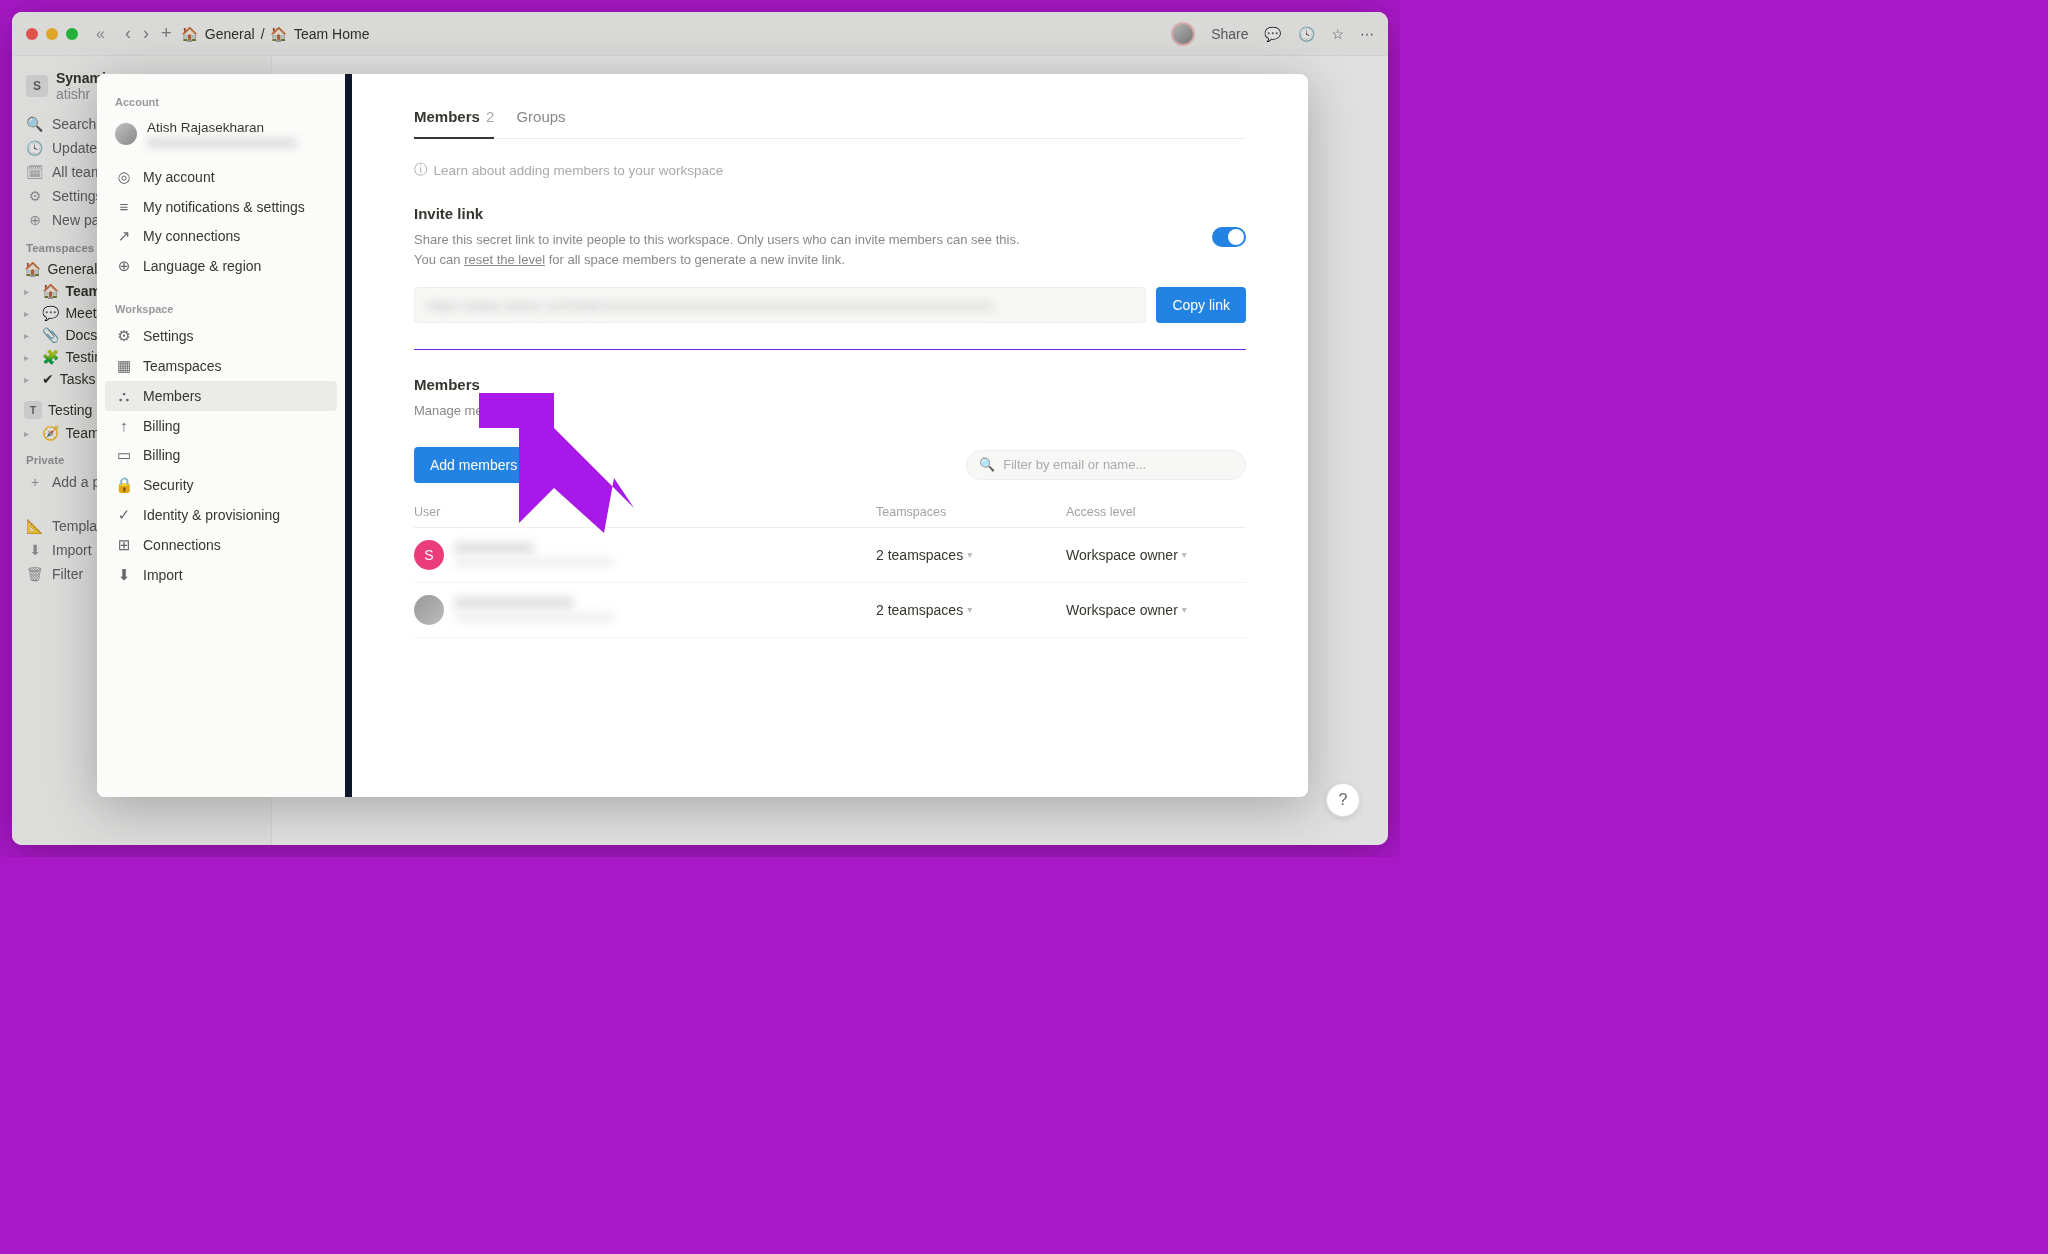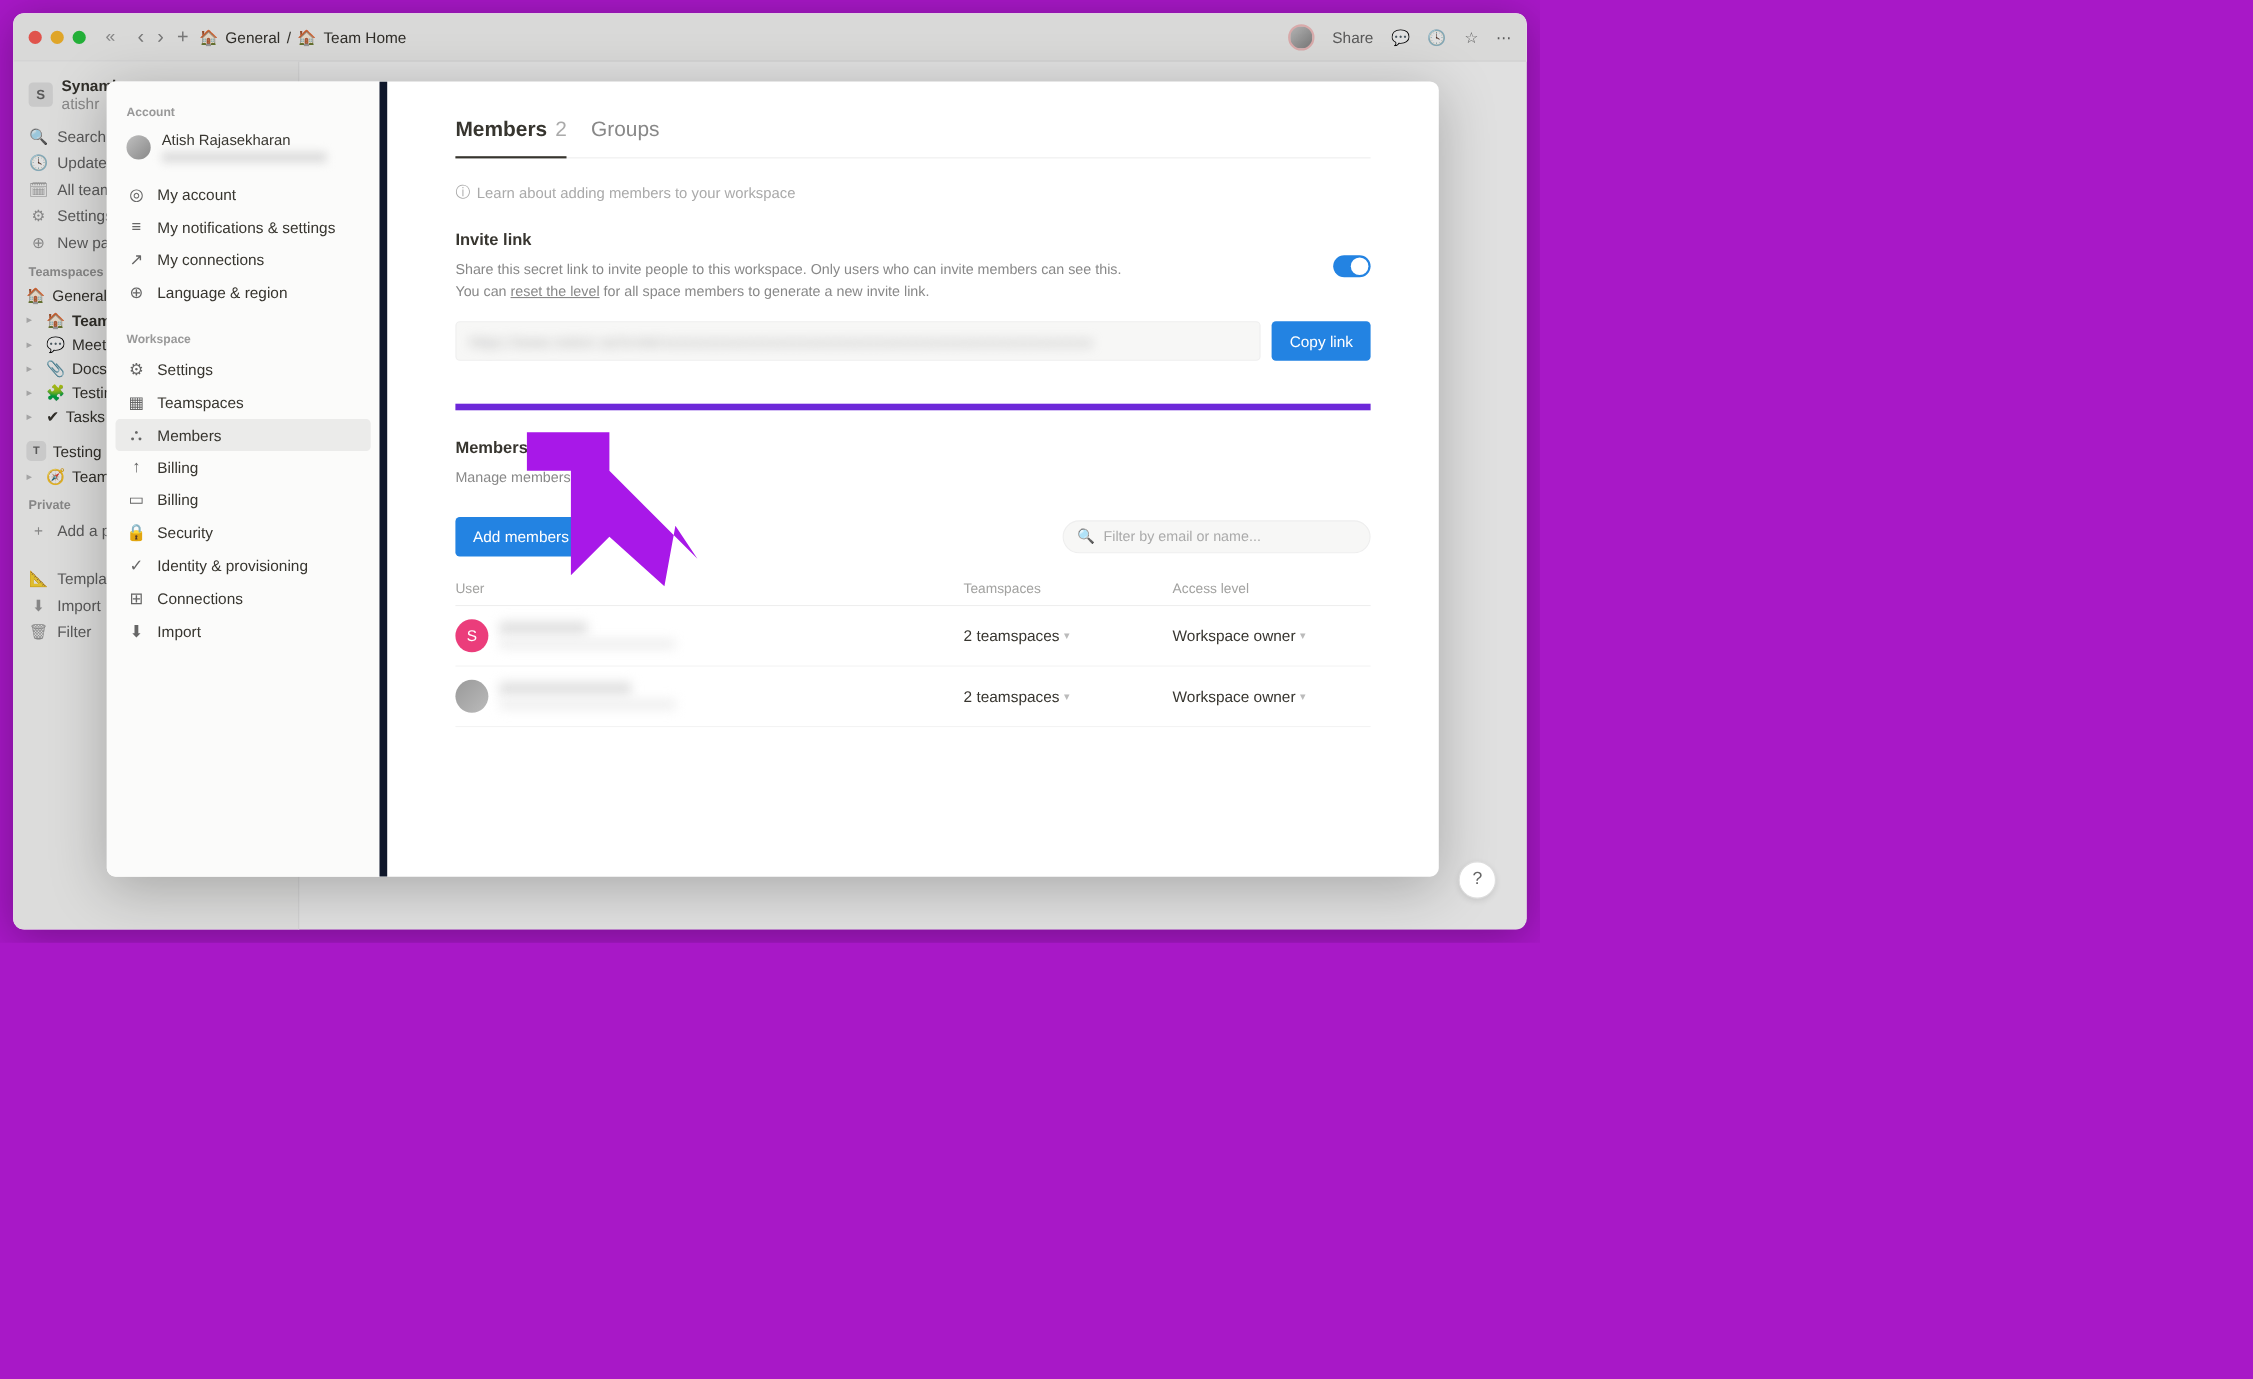--- a/index.html
+++ b/index.html
@@ -39,31 +39,31 @@
 .ms-user { display:flex; gap:10px; align-items:center; padding:6px 10px 14px; }
 .ms-avatar { width:22px; height:22px; border-radius:50%; background:linear-gradient(135deg,#c0c0c0,#888); }
 .ms-user-name { font-weight:500; font-size:13.5px; color:#37352f; }
 .ms-user-mail { filter:blur(4px); font-size:11px; color:#aaa; background:#ddd; height:10px; width:150px; border-radius:2px; margin-top:3px; }
 .ms-item { display:flex; gap:10px; align-items:center; padding:6px 10px; color:#37352f; border-radius:4px; cursor:pointer; }
 .ms-item.active { background:#ebebea; font-weight:500; }
 .ms-item .ic { width:18px; text-align:center; color:#666; font-size:15px; }
 
 .modal-main { flex:1; padding:28px 62px; overflow:auto; position:relative; }
 .tabs { display:flex; gap:22px; border-bottom:1px solid #eee; margin-bottom:22px; }
-.tab { padding:6px 0 12px; font-size:19px; color:#888; cursor:pointer; }
+.tab { padding:6px 0 12px; font-size:15px; color:#888; cursor:pointer; }
 .tab.active { color:#37352f; font-weight:600; border-bottom:2px solid #37352f; margin-bottom:-1px; }
 .tab .cnt { color:#aaa; font-weight:400; margin-left:2px; }
 .info-line { color:#aaa; font-size:13.5px; display:flex; gap:6px; align-items:center; margin-bottom:26px; }
 .sect-row { display:flex; justify-content:space-between; align-items:center; }
 .sect-title { font-size:15px; font-weight:600; color:#37352f; margin-bottom:8px; }
 .sect-desc { font-size:13px; color:#888; line-height:1.5; max-width:620px; }
 .sect-desc .lnk { text-decoration:underline; color:#888; cursor:pointer; }
 .toggle { width:34px; height:20px; background:#2383e2; border-radius:10px; position:relative; cursor:pointer; }
 .toggle::after { content:""; position:absolute; right:2px; top:2px; width:16px; height:16px; background:#fff; border-radius:50%; }
-.link-row { display:flex; gap:10px; margin-top:18px; padding-bottom:39px; border-bottom:6px solid #6d28d9; }
+.link-row { display:flex; gap:10px; margin-top:18px; padding-bottom:26px; border-bottom:1px solid #6d28d9; }
 .link-input { flex:1; height:36px; background:#f7f7f6; border:1px solid #eee; border-radius:4px; display:flex; align-items:center; padding:0 12px; }
 .link-input .blur { filter:blur(5px); color:#aaa; font-size:13px; letter-spacing:.5px; }
 .btn-primary { background:#2383e2; color:#fff; border:none; padding:0 16px; height:36px; border-radius:4px; font-size:14px; font-weight:500; cursor:pointer; }
 .members-head { display:flex; justify-content:space-between; align-items:center; margin:26px 0 14px; }
 .filter { width:280px; height:30px; background:#f7f7f6; border:1px solid #eee; border-radius:16px; display:flex; align-items:center; padding:0 12px; gap:8px; font-size:13px; color:#aaa; }
 .tbl { width:100%; font-size:14px; }
 .tbl-head { display:flex; color:#a2a2a0; font-size:12.5px; padding:8px 0; border-bottom:1px solid #eee; }
 .col-user{flex:1}.col-ts{width:190px}.col-acc{width:180px}
 .tbl-row { display:flex; align-items:center; padding:12px 0; border-bottom:1px solid #f3f3f3; }
 .user-cell { display:flex; gap:10px; align-items:center; flex:1; }

